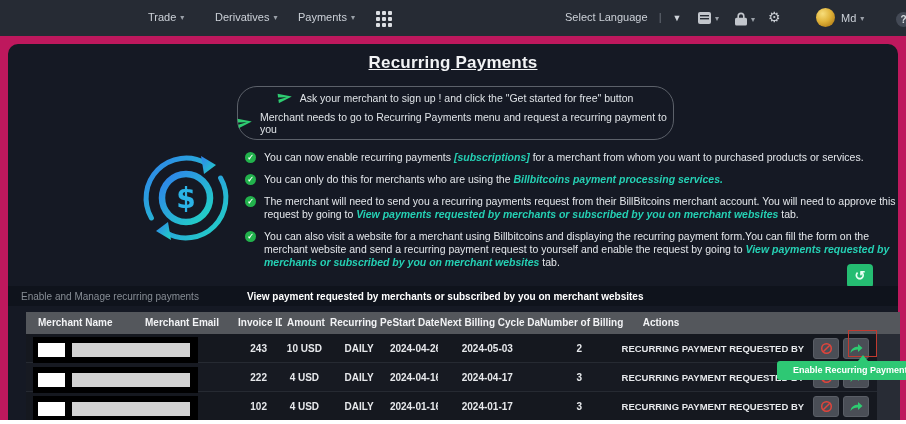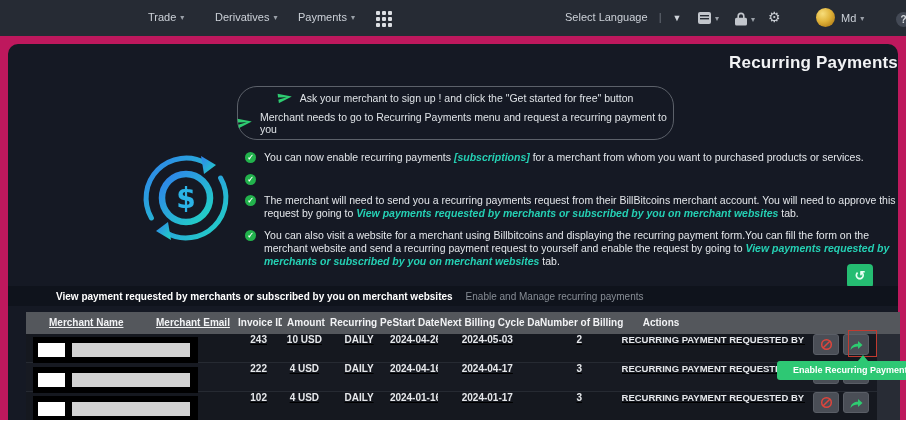--- a/index.html
+++ b/index.html
@@ -18,21 +18,21 @@
   .icon-btn { position:absolute; top:12px; cursor:pointer; display:flex; align-items:center; }
   .gear { font-size:14px; color:#c9cdd3; }
   .coin { position:absolute; left:816px; top:8px; width:19px; height:19px; border-radius:50%;
           background:radial-gradient(circle at 35% 30%, #f7dd7a, #e0b33a 45%, #b9841a 80%, #8d6410); cursor:pointer; }
   .user-name { position:absolute; left:841px; top:12px; font-size:11px; color:#ccd1d8; cursor:pointer; }
   .help { position:absolute; left:896px; top:12px; width:15px; height:15px; border-radius:50%; background:#434955;
           color:#d6dade; font-size:10px; font-weight:bold; text-align:center; line-height:15px; cursor:pointer; }
 
   
   .panel { position:absolute; left:8px; top:44px; width:890px; height:376px; background:#151924; border-radius:10px 10px 0 0; }
-  .page-title { position:absolute; left:8px; top:53px; width:890px; text-align:right; font-size:17px; font-weight:bold; color:#f2f3f5; letter-spacing:.2px; }
+  .page-title { position:absolute; left:8px; top:53px; width:890px; text-align:center; font-size:17px; font-weight:bold; color:#f2f3f5; letter-spacing:.2px;text-decoration:underline; }
 
   .instr-box { position:absolute; left:237px; top:86px; width:437px; height:54px; border:1px solid #5c616a; border-radius:20px;
                display:flex; flex-direction:column; justify-content:center; gap:7px; }
   .instr-line { display:flex; align-items:center; justify-content:center; gap:8px; font-size:10.5px; color:#dfe3e7; }
   .plane { flex:0 0 auto; transform:rotate(-8deg); }
 
   .cycle-icon { position:absolute; left:138px; top:150px; }
 
   .bullets { position:absolute; left:245px; top:151px; width:655px; }
   .bullet { display:flex; align-items:flex-start; margin-bottom:9px; font-size:10.5px; line-height:13px; color:#e3e6ea; }
@@ -45,23 +45,23 @@
 
   
   .tabstrip { position:absolute; left:8px; top:286px; width:890px; height:20px; background:#0f131c; display:flex; align-items:center; }
   .tab { font-size:10px; white-space:nowrap; cursor:pointer; }
   .tab.inactive { color:#878d95; margin-left:13px; }
   .tab.active { color:#ffffff; font-weight:bold; margin-left:48px; }
 
   
   .thead { position:absolute; left:26px; top:312px; width:874px; height:22px; background:#54575c; display:flex; }
   .thead .th { font-size:10px; font-weight:bold; color:#f2f3f5; line-height:22px; text-align:center; white-space:nowrap; overflow:hidden; }
-  .thead .th.left { text-align:left; padding-left:23px;text-decoration:underline; }
+  .thead .th.left { text-align:left; padding-left:12px; }
   .rows { position:absolute; left:26px; top:334px; width:851px; }
-  .trow { display:flex; height:29px; align-items:flex-start; border-bottom:1px solid #262a32; background:#15181f;text-decoration:underline; }
+  .trow { display:flex; height:29px; align-items:center; border-bottom:1px solid #262a32; background:#15181f; }
   .trow.alt { background:#171a22; }
   .td { font-size:10px; font-weight:bold; color:#e6e8eb; text-align:center; white-space:nowrap; overflow:hidden; }
   .td.desc { font-size:9.5px; letter-spacing:0; }
   .c0{width:107px} .c1{width:105px} .c2{width:44px} .c3{width:48px} .c4{width:62px}
   .c5{width:48px} .c6{width:100px} .c7{width:85px} .c8{width:185px} .c9{width:72px}
   .right-gutter { position:absolute; left:877px; top:334px; width:23px; height:86px; background:#282c35; }
 
   .actions-cell { display:flex; justify-content:center; gap:4px; }
   .act-btn { width:26px; height:21px; background:#4a4e56; border:1px solid #5a5e66; border-radius:3px;
              display:flex; align-items:center; justify-content:center; cursor:pointer; }
@@ -163,36 +163,37 @@
     <text x="48" y="58" font-size="28" font-weight="bold" fill="#2bb3e6" text-anchor="middle" font-family="DejaVu Sans, sans-serif">$</text>
   </svg>
 
   <div class="bullets">
     <div class="bullet">
       <span class="check">✓</span>
       <span><span>You can now enable recurring payments </span><span class="em">[subscriptions]</span><span> for a merchant from whom you want to purchased products or services.</span></span>
     </div>
     <div class="bullet">
       <span class="check">✓</span>
+      <span><span>You can only do this for merchants who are using the </span><span class="em">Billbitcoins payment processing services.</span><span></span></span>
     </div>
     <div class="bullet">
       <span class="check">✓</span>
       <span><span>The merchant will need to send you a recurring payments request from their BillBitcoins merchant account. You will need to approve this request by going to </span><span class="em">View payments requested by merchants or subscribed by you on merchant websites</span><span> tab.</span></span>
     </div>
     <div class="bullet">
       <span class="check">✓</span>
       <span><span>You can also visit a website for a merchant using Billbitcoins and displaying the recurring payment form.You can fill the form on the merchant website and send a recurring payment request to yourself and enable the request by going to </span><span class="em">View payments requested by merchants or subscribed by you on merchant websites</span><span> tab.</span></span>
     </div>
   </div>
 
   <div class="refresh-btn"><span>↺</span></div>
 
   <div class="tabstrip">
+    <span class="tab inactive">Enable and Manage recurring payments</span>
     <span class="tab active">View payment requested by merchants or subscribed by you on merchant websites</span>
-    <span class="tab inactive">Enable and Manage recurring payments</span>
   </div>
 
   <div class="thead">
     <span class="th c0 left">Merchant Name</span>
     <span class="th c1 left">Merchant Email</span>
     <span class="th c2">Invoice ID</span>
     <span class="th c3">Amount</span>
     <span class="th c4">Recurring Period</span>
     <span class="th c5">Start Date</span>
     <span class="th c6">Next Billing Cycle Date</span>

